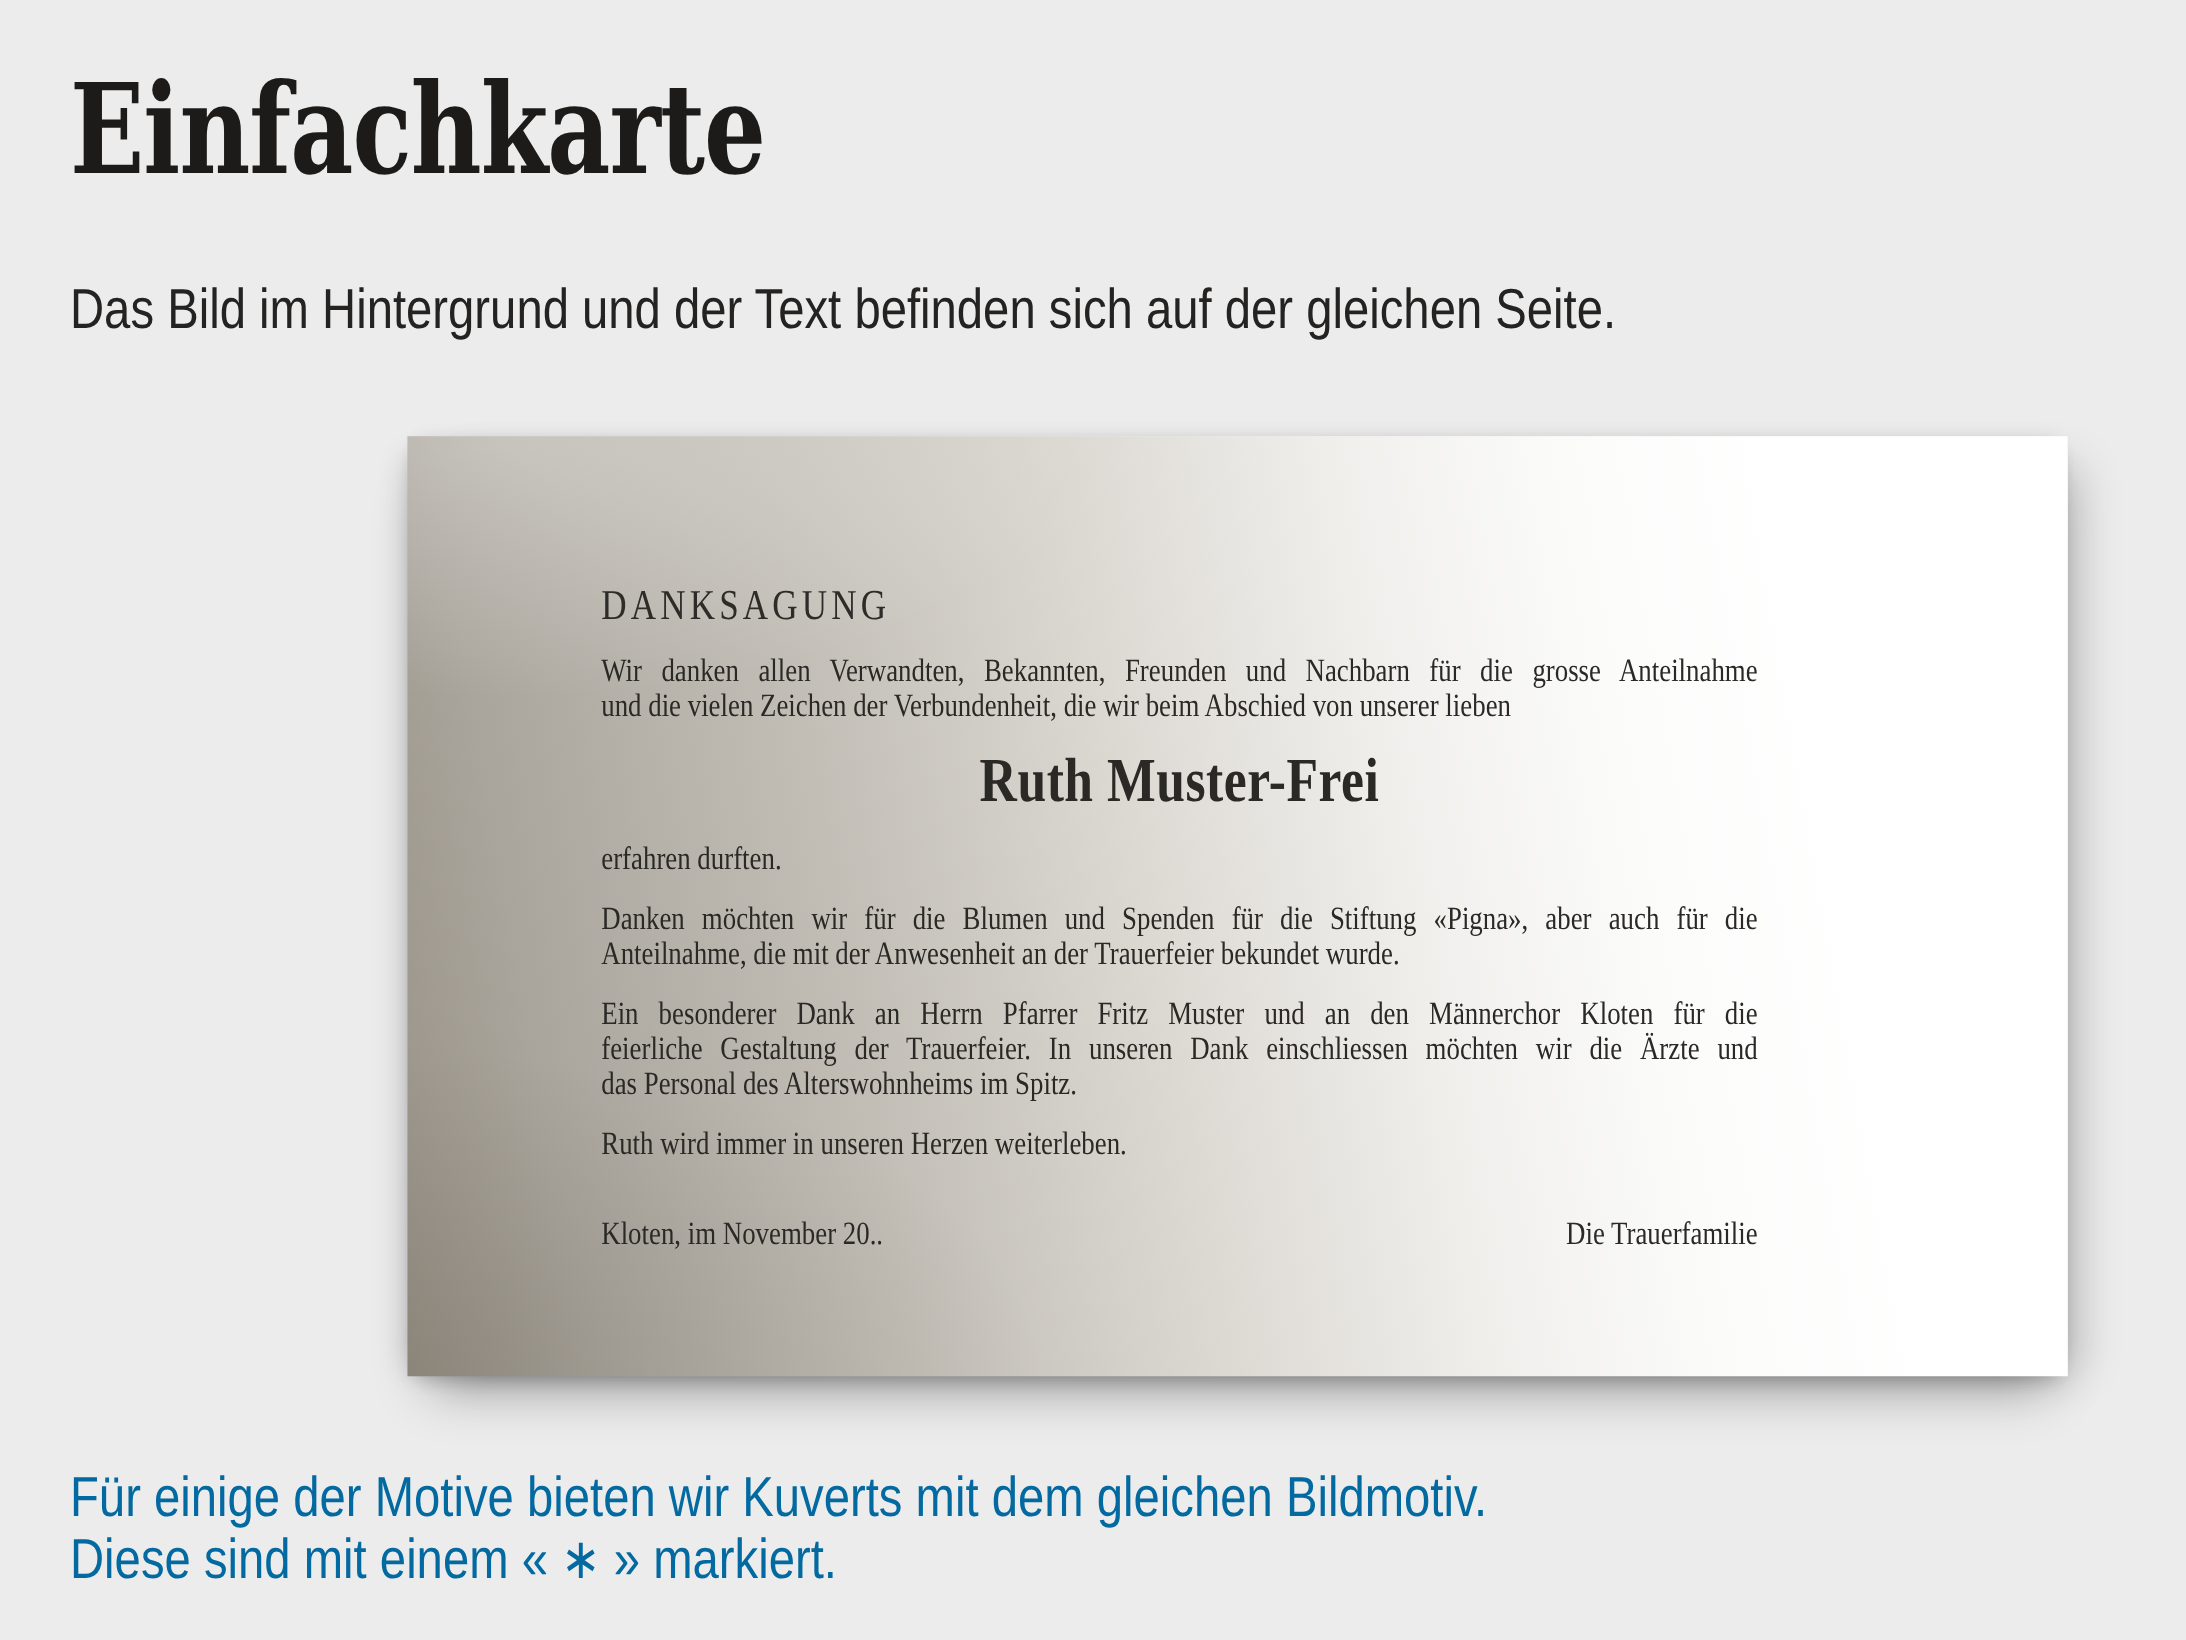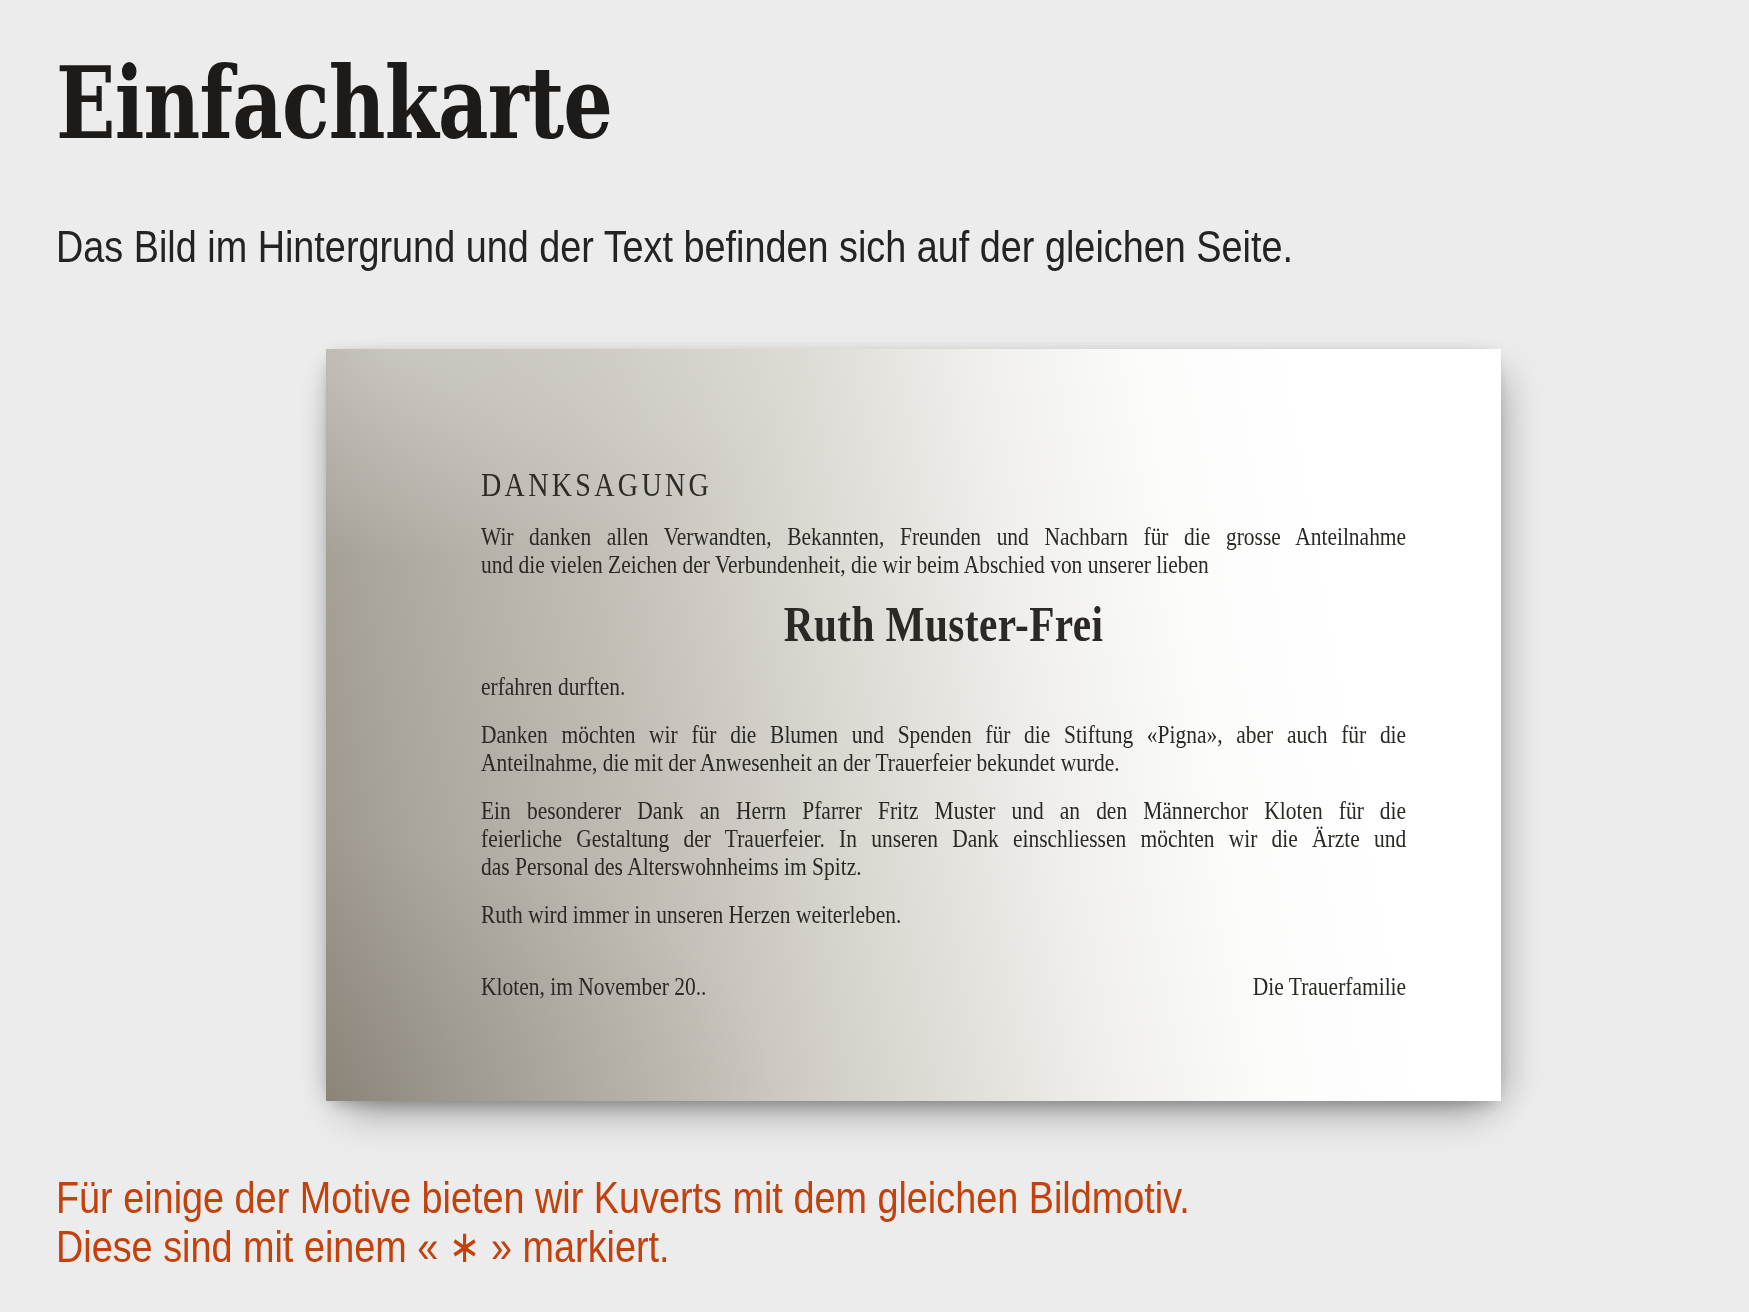--- a/index.html
+++ b/index.html
@@ -44,35 +44,35 @@
     transform-origin: left top;
     white-space: nowrap;
   }
   .page-footnote {
     position: absolute;
     left: 56px;
     top: 1173px;
     margin: 0;
     font-size: 45px;
     line-height: 49px;
-    color: #c2410c;
+    color: #0369a1;
   }
   .page-footnote .fn-line {
     display: block;
     transform: scaleX(0.84);
     transform-origin: left top;
     white-space: nowrap;
   }
 
   
   .card {
     position: absolute;
     left: 326px;
     top: 349px;
-    width: 1175px;
+    width: 1328px;
     height: 752px;
     box-sizing: border-box;
     padding: 118px 0 0 155px;
     overflow: hidden;
     background:
       radial-gradient(ellipse 50% 40% at 6% 0%, rgba(255,255,255,0.30), rgba(255,255,255,0) 70%),
       radial-gradient(ellipse 55% 50% at 0% 100%, rgba(66,60,50,0.16), rgba(66,60,50,0) 70%),
       linear-gradient(80deg, #989287 0%, #aaa59c 10%, #c2beb6 28%, #dcd9d3 45%, #f0efec 60%, #fbfbfa 72%, #ffffff 84%);
     box-shadow:
       0 26px 40px -16px rgba(0,0,0,0.30),

